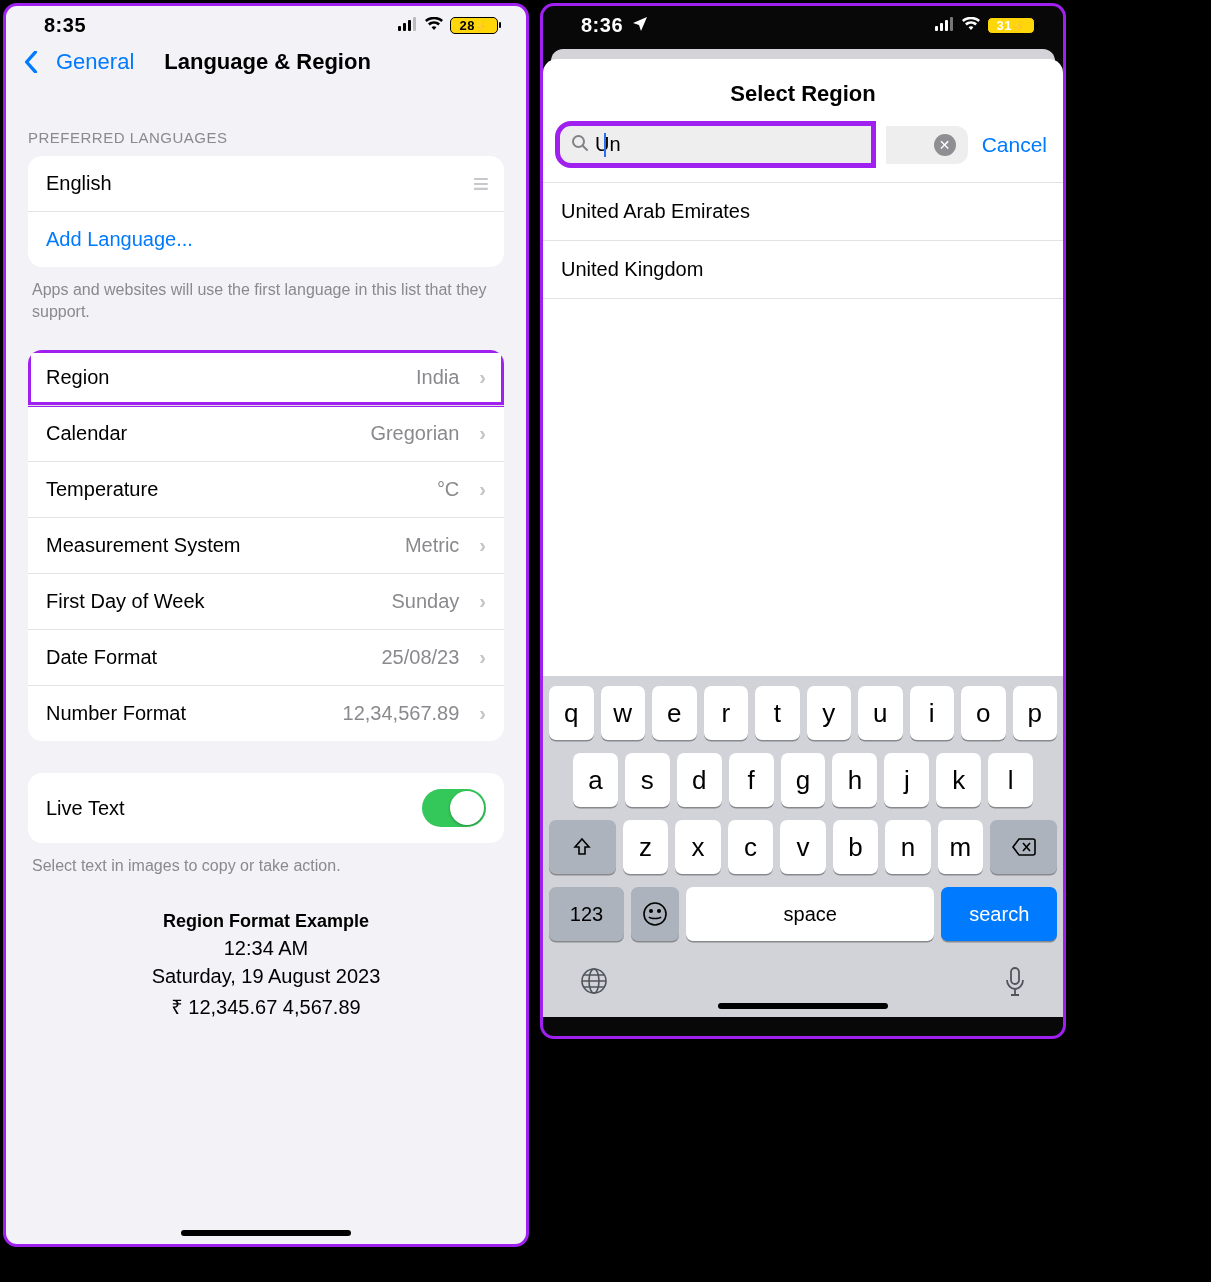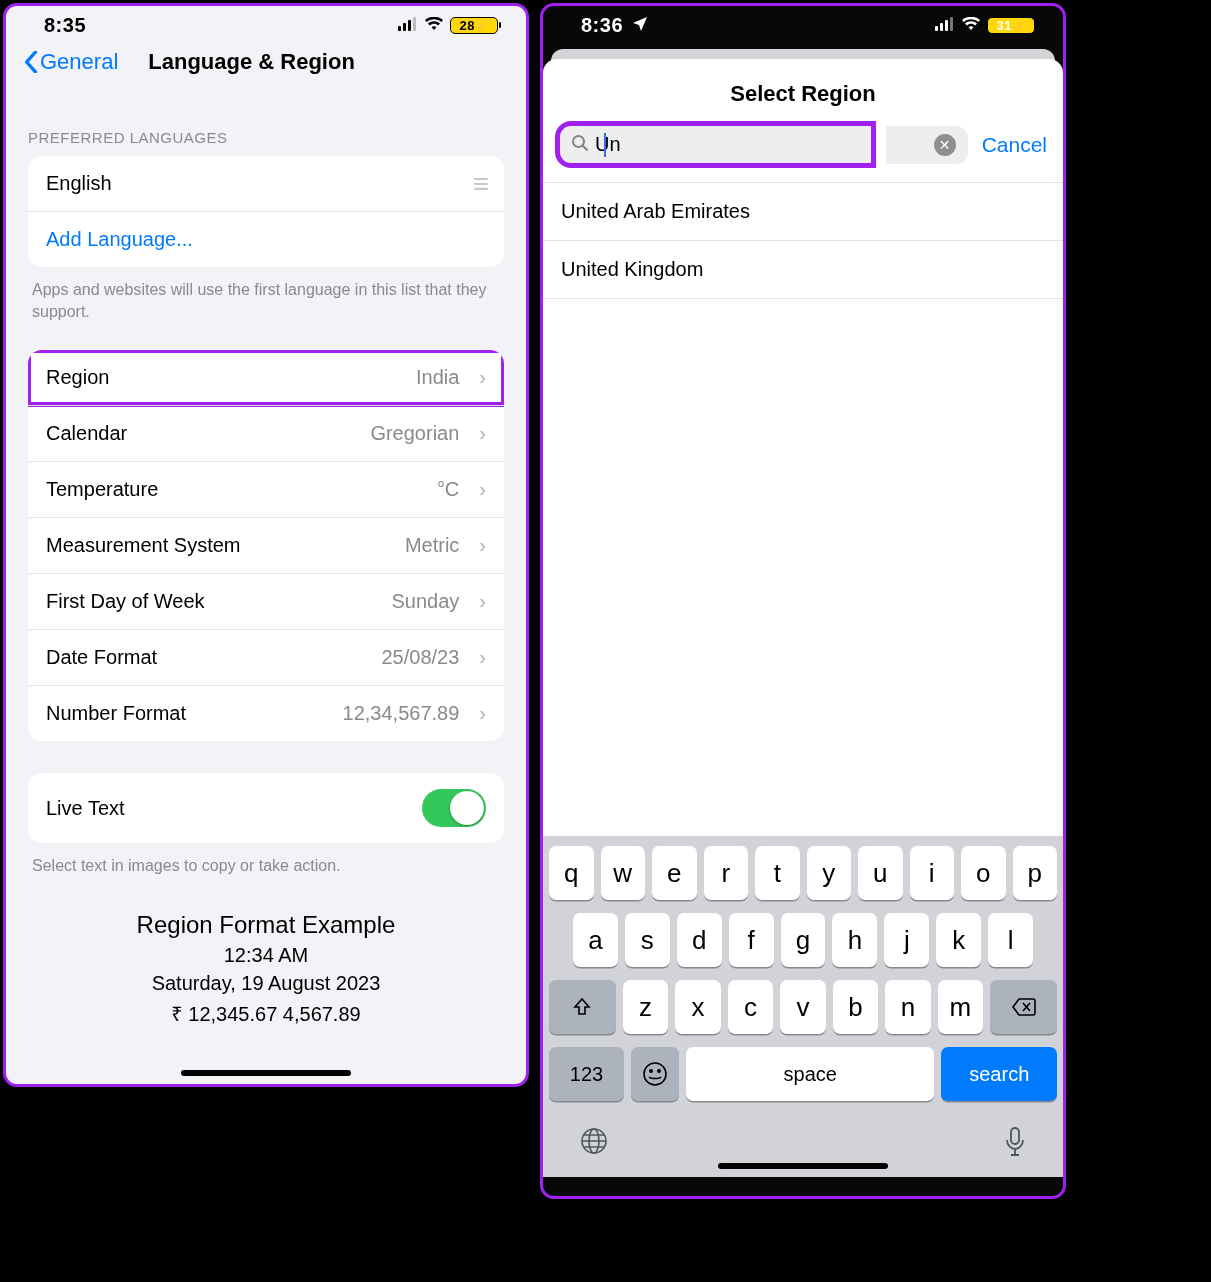--- a/index.html
+++ b/index.html
@@ -1,46 +1,46 @@
 <!DOCTYPE html>
 <html><head>
 <meta charset="utf-8">
 <style>
   * { box-sizing: border-box; margin: 0; padding: 0; font-family: -apple-system, 'SF Pro Text', 'Helvetica Neue', Arial, sans-serif; }
   body { background:#000; width:1211px; height:1282px; position:relative; }
   .phone { position:absolute; background:#fff; overflow:hidden; border-radius:14px; }
-  .phone-left  { left:3px; top:3px; width:526px; height:1084px; border:3px solid #a020f0; background:#f2f2f7;}
-  .phone-right { left:540px; top:3px; width:526px; height:1196px; border:3px solid #a020f0; background:#fff;}
+  .phone-left  { left:3px; top:3px; width:526px; height:1244px; border:3px solid #a020f0; background:#f2f2f7;}
+  .phone-right { left:540px; top:3px; width:526px; height:1036px; border:3px solid #a020f0; background:#fff;}
 
   
   .status { display:flex; justify-content:space-between; align-items:center; padding:8px 28px 4px 38px; font-size:20px; font-weight:700; letter-spacing:0.5px; }
   .status .right { display:flex; align-items:center; gap:6px; }
   .batt { border:1.5px solid #000; border-radius:5px; padding:0 9px; font-size:13px; background:#ffd60a; font-weight:700; position:relative;}
   .batt::after{content:"";position:absolute;right:-4px;top:4px;width:2.5px;height:6px;background:#000;border-radius:1px;}
   .sicon{font-size:17px;}
 
   
   .nav   { display:flex; align-items:center; padding:8px 18px 18px 18px; }
-  .back  { color:#007aff; font-size:22px; display:flex; align-items:center; gap:2px;}
+  .back  { color:#007aff; font-size:22px; display:flex; align-items:center; gap:18px;}
   .nav-title{ font-size:22px; font-weight:700; margin-left:30px;}
   .chev-back svg{width:14px;height:22px;}
 
   
   .hpad  { padding:0 22px; }
   .ghdr  { font-size:15px; color:#8a8a8e; letter-spacing:0.5px; margin:36px 0 10px; }
   .group { background:#fff; border-radius:14px; overflow:hidden; }
   .row   { display:flex; justify-content:space-between; align-items:center; padding:16px 18px; font-size:20px; position:relative; }
   .row + .row { border-top:1px solid #e3e3e6; }
   .row .val { color:#8a8a8e; display:flex; align-items:center; gap:20px;}
   .chevron{color:#c4c4c7;font-size:20px;font-weight:600;}
   .drag  { color:#c7c7cc; letter-spacing:-3px; font-size:28px; line-height:10px;}
   .add   { color:#007aff; }
   .foot  { font-size:16px; color:#8a8a8e; margin:12px 4px 0; line-height:1.35;}
   .fmt-ex{ text-align:center; margin-top:34px; }
-  .fmt-ex .t{ font-size:24px; font-weight:400; margin-bottom:0;}
+  .fmt-ex .t{ font-size:18px; font-weight:700; margin-bottom:0;}
   .fmt-ex .l{ font-size:20px; margin:5px 0;}
   .hi    { outline:5px solid #a020f0; outline-offset:-3px;}
   .hi-in { outline:5px solid #a020f0; outline-offset:-1px;}
 
   
   .toggle{ width:64px; height:38px; background:#34c759; border-radius:19px; position:relative;}
   .toggle .knob{ width:34px; height:34px; background:#fff; border-radius:50%; position:absolute; right:2px; top:2px; box-shadow:0 1px 3px rgba(0,0,0,.3);}
 
   
   .home-ind{ position:absolute; bottom:8px; left:50%; transform:translateX(-50%); width:170px; height:6px; background:#000; border-radius:3px;}

